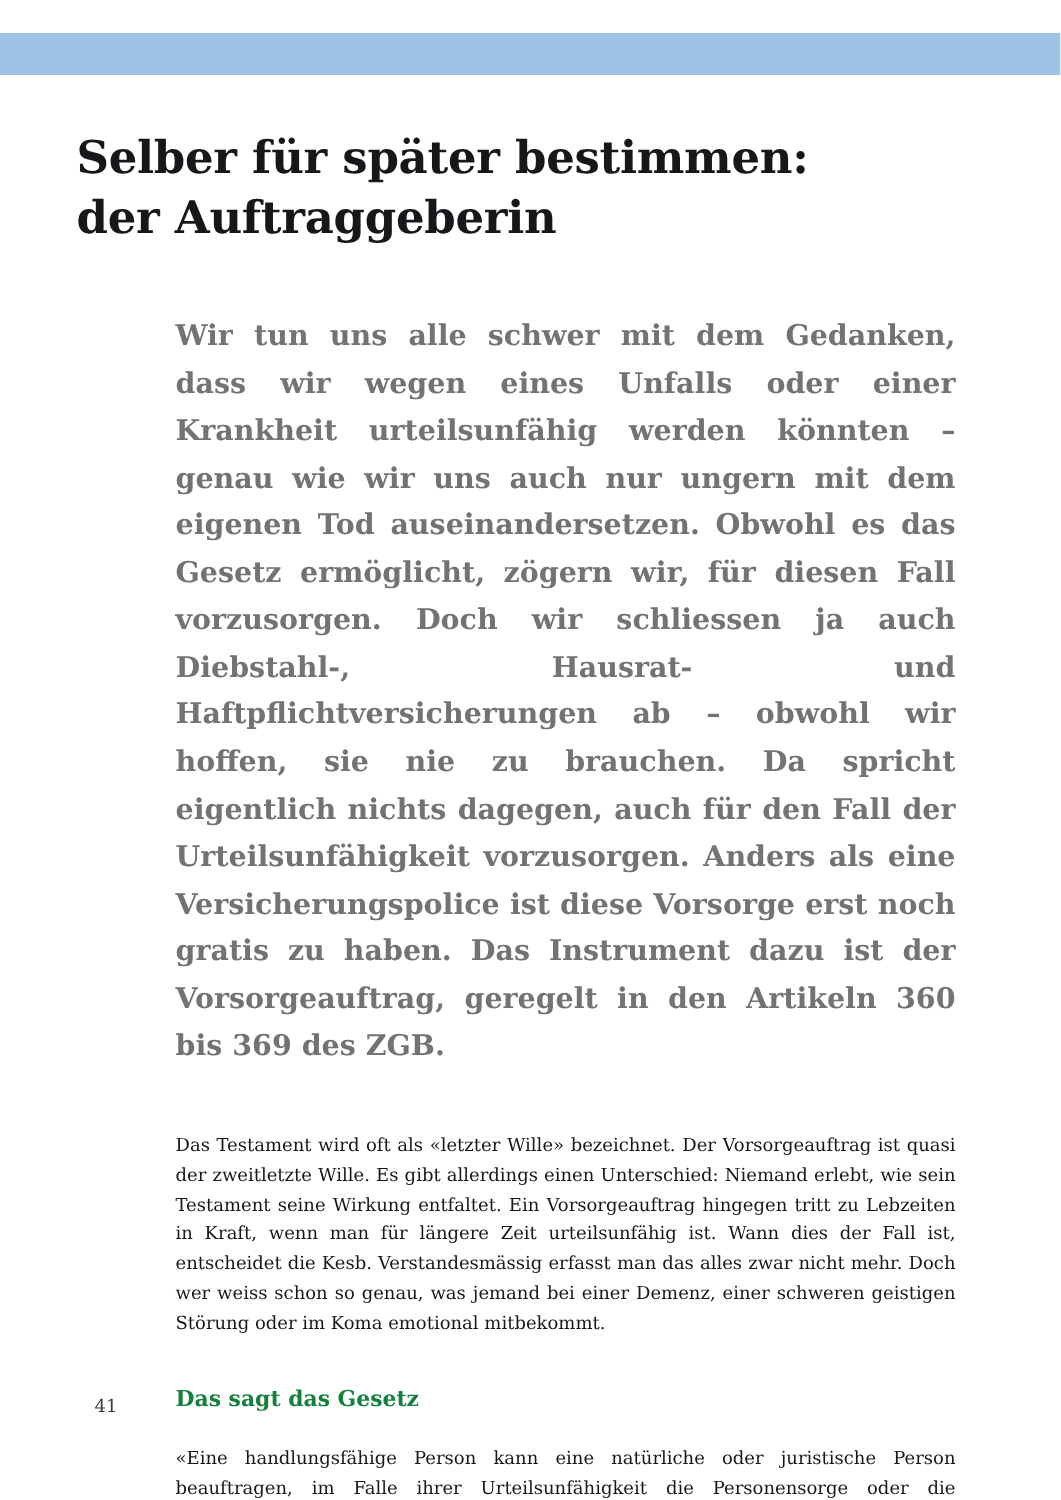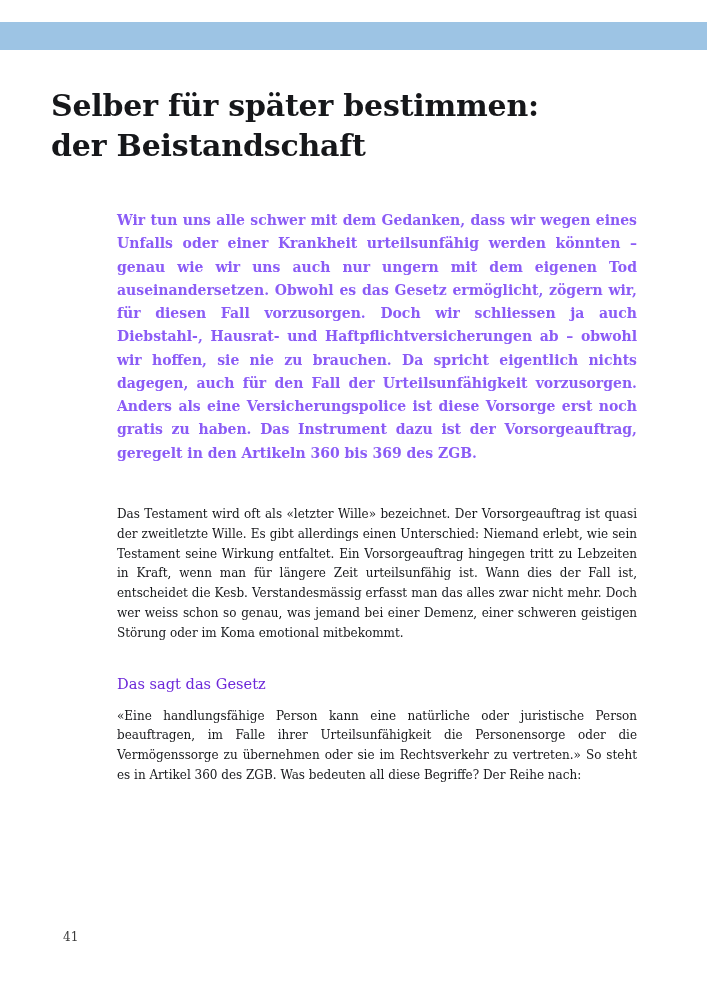--- a/index.html
+++ b/index.html
@@ -47,41 +47,41 @@
   h1.title .line {
     display: block;
   }
   .body-col {
     margin-left: 66px;
     width: 520px;
   }
   p.lead {
     font-family: "DejaVu Serif", serif;
     font-weight: bold;
-    font-size: 14px;
+    font-size: 19px;
     line-height: 1.66;
     margin: 0 0 40px 0;
     text-align: justify;
-    color: #8b5cf6;
+    color: #737373;
   }
   p.para {
     font-family: "DejaVu Serif", serif;
     font-size: 12px;
     line-height: 1.66;
     margin: 0 0 30px 0;
     text-align: justify;
     color: #16171a;
   }
   h2.subhead {
     font-family: "DejaVu Serif", serif;
-    font-weight: normal;
+    font-weight: bold;
     font-size: 14.6px;
     line-height: 1.4;
-    margin: 0 0 12px 0;
-    color: #6d28d9;
+    margin: 0 0 20px 0;
+    color: #15803d;
   }
   ul.bullets {
     list-style: none;
     margin: 0;
     padding: 0;
   }
   ul.bullets li {
     position: relative;
     padding-left: 22px;
     font-family: "DejaVu Serif", serif;
@@ -113,21 +113,21 @@
 <body>
 
 <div class="page">
 
   <div class="top-band"></div>
 
   <div class="content">
 
     <h1 class="title">
       <span class="line">Selber für später bestimmen:</span>
-      <span class="line">der Beistandschaft</span>
+      <span class="line">der Auftraggeberin</span>
     </h1>
 
     <div class="body-col">
 
       <p class="lead">Wir tun uns alle schwer mit dem Gedanken, dass wir wegen eines Unfalls oder einer Krankheit urteilsunfähig werden könnten – genau wie wir uns auch nur ungern mit dem eigenen Tod auseinandersetzen. Obwohl es das Gesetz ermöglicht, zögern wir, für diesen Fall vorzusorgen. Doch wir schliessen ja auch Diebstahl-, Hausrat- und Haftpflichtversicherungen ab – obwohl wir hoffen, sie nie zu brauchen. Da spricht eigentlich nichts dagegen, auch für den Fall der Urteilsunfähigkeit vorzusorgen. Anders als eine Versicherungspolice ist diese Vorsorge erst noch gratis zu haben. Das Instrument dazu ist der Vorsorgeauftrag, geregelt in den Artikeln 360 bis 369 des ZGB.</p>
 
       <p class="para">Das Testament wird oft als «letzter Wille» bezeichnet. Der Vorsorgeauftrag ist quasi der zweitletzte Wille. Es gibt allerdings einen Unterschied: Niemand erlebt, wie sein Testament seine Wirkung entfaltet. Ein Vorsorgeauftrag hingegen tritt zu Lebzeiten in Kraft, wenn man für längere Zeit urteilsunfähig ist. Wann dies der Fall ist, entscheidet die Kesb. Verstandesmässig erfasst man das alles zwar nicht mehr. Doch wer weiss schon so genau, was jemand bei einer Demenz, einer schweren geistigen Störung oder im Koma emotional mitbekommt.</p>
 
       <h2 class="subhead">Das sagt das Gesetz</h2>
 

